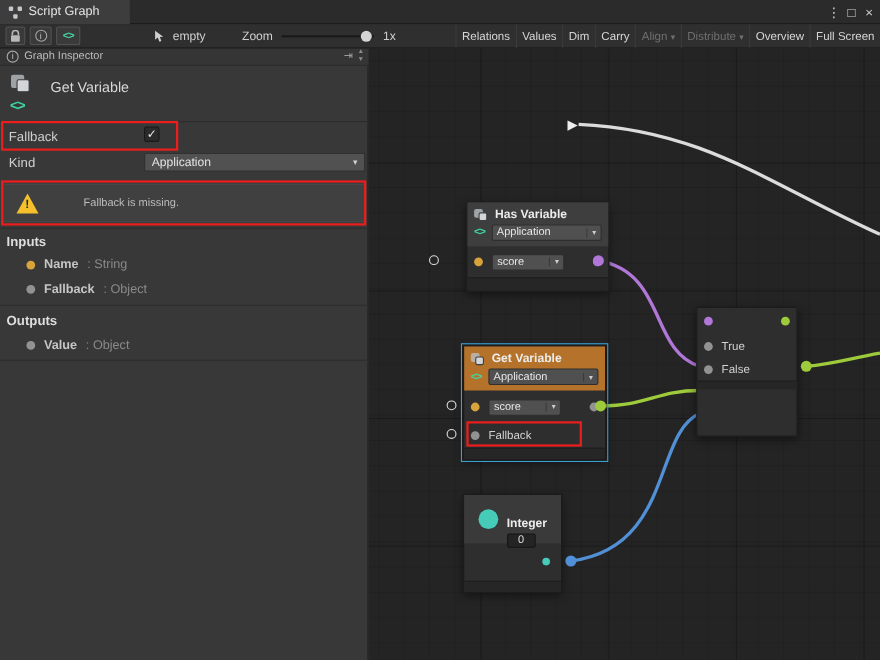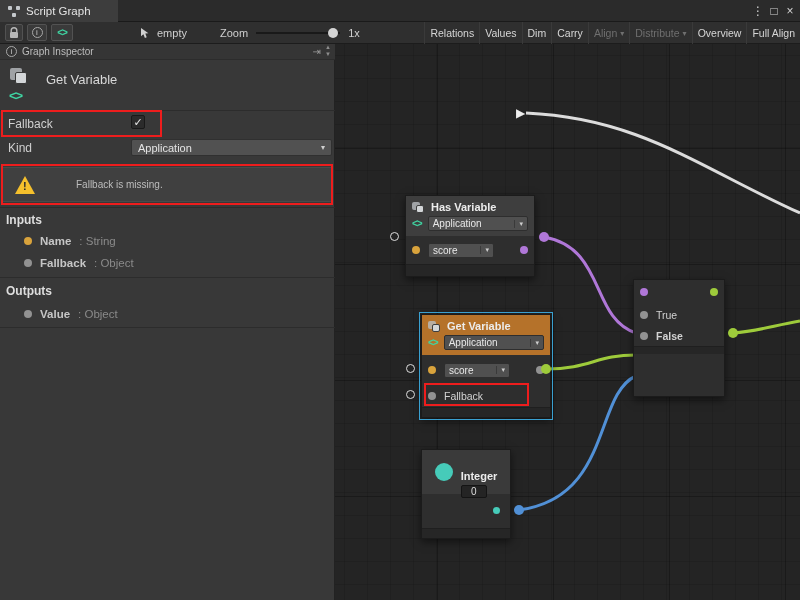--- a/index.html
+++ b/index.html
@@ -156,38 +156,38 @@
           <span class="car">▾</span>
         </button>
       <button class="tbtn disabled">
           <span>Distribute</span>
           <span class="car">▾</span>
         </button>
       <button class="tbtn">
           <span>Overview</span>
         </button>
       <button class="tbtn">
-          <span>Full Align</span>
+          <span>Full Screen</span>
         </button>
     </span>
   </div>
 
   <div class="canvas"></div>
 
   <svg class="wires" width="800" height="600" viewBox="0 0 800 600">
     <path d="M526 113 C 640 118, 700 168, 800 213" stroke="#dcdcdc" stroke-width="3" fill="none"></path>
     <path d="M544 237 C 606 248, 590 318, 636 333" stroke="#b077d8" stroke-width="3" fill="none"></path>
     <path d="M546 369 C 590 369, 596 355, 636 355" stroke="#9ecb3b" stroke-width="3" fill="none"></path>
     <path d="M519 510 C 612 498, 594 394, 636 376" stroke="#5190d6" stroke-width="3" fill="none"></path>
     <path d="M733 333 C 758 331, 772 326, 800 321" stroke="#9ecb3b" stroke-width="3" fill="none"></path>
   </svg>
 
   <span class="flowport" style="left:516px;top:107px;">▶</span>
 
-  <div class="node" style="left:405px;top:183px;width:130px;height:82px;margin-top:12px;">
+  <div class="node" style="left:424px;top:183px;width:130px;height:82px;">
     <div class="head" style="height:40px;background:#3e3e3e;">
       <div class="hrow">
         <span class="papers sm">
             <i class="p1"></i>
             <i class="p2"></i>
           </span>
         <span class="ntitle">Has Variable</span>
       </div>
       <div class="hrow">
         <span class="codechip">&lt;&gt;</span>
@@ -247,21 +247,21 @@
 
   <div class="node" style="left:633px;top:279px;width:92px;height:118px;">
     <div class="nrow" style="height:24px;">
       <span class="pdot" style="background:#b077d8;"></span>
       <span class="pdot" style="background:#9ecb3b;margin-left:auto;"></span>
     </div>
     <div class="nrow" style="height:21px;">
       <span class="pdot" style="background:#929292;"></span>
       <span class="nlabel">True</span>
     </div>
-    <div class="nrow" style="height:21px;font-weight:bold;">
+    <div class="nrow" style="height:21px;">
       <span class="pdot" style="background:#929292;"></span>
       <span class="nlabel">False</span>
     </div>
     <div class="nfoot" style="height:8px;"></div>
   </div>
   <span class="dot" style="left:728px;top:328px;width:10px;height:10px;background:#9ecb3b;"></span>
 
   <div class="node" style="left:421px;top:449px;width:90px;height:90px;">
     <div class="head" style="height:44px;background:#3a3a3a;flex-direction:row;align-items:center;gap:8px;">
       <span class="circle-big"></span>

